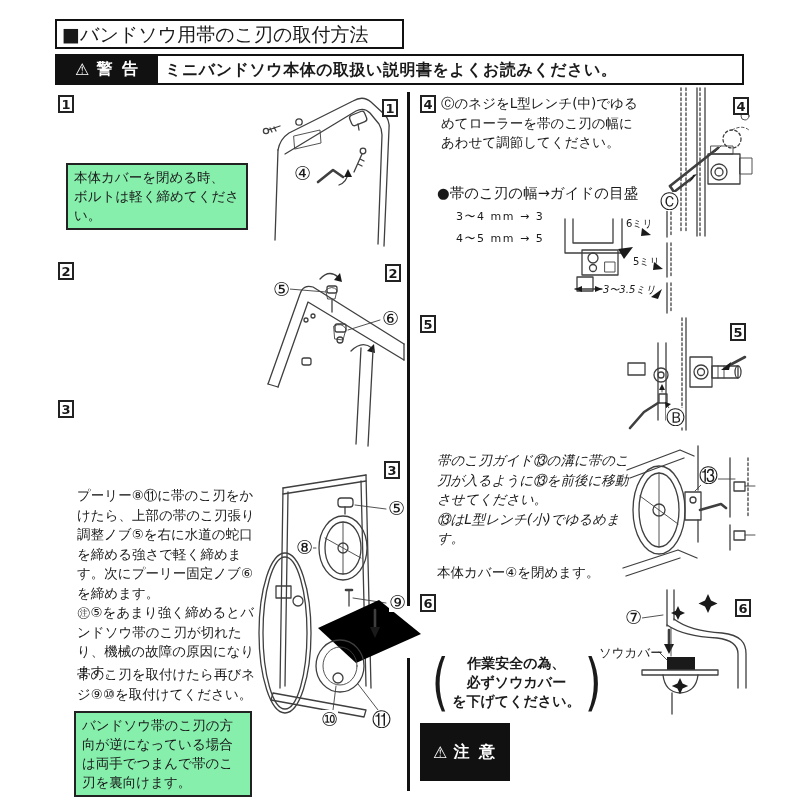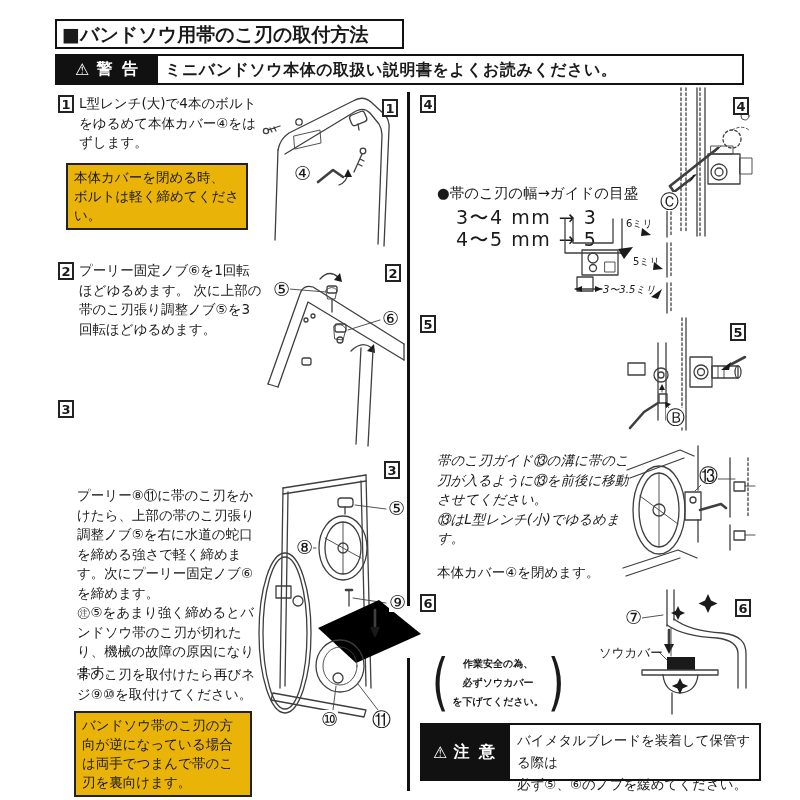--- a/index.html
+++ b/index.html
@@ -1,40 +1,40 @@
 <!DOCTYPE html>
 <html><head>
 <meta charset="utf-8">
 <style>
   * { margin:0; padding:0; box-sizing:border-box; }
   html,body { width:800px; height:800px; background:#fff; }
   body { position:relative; font-family:"DejaVu Sans","Liberation Sans",sans-serif; color:#1a1a1a; overflow:hidden; }
   .abs { position:absolute; }
   .title-box { left:55px; top:19px; width:349px; height:30px; border:2px solid #111;
-    font-size:19px; font-weight:700; line-height:26px; padding-left:5px; white-space:nowrap; overflow:hidden; }
+    font-size:19px; font-weight:400; line-height:26px; padding-left:5px; white-space:nowrap; overflow:hidden; }
   .warn-bar { left:55px; top:54px; width:689px; height:31px; border:2px solid #111; display:flex; background:#fff; }
   .warn-label { background:#111; color:#fff; width:101px; display:flex; align-items:center; justify-content:center;
     gap:5px; font-weight:700; font-size:16px; letter-spacing:2px; flex:none; }
   .warn-text { flex:1; font-weight:700; font-size:16px; line-height:27px; padding-left:7px; letter-spacing:0.5px; white-space:nowrap; overflow:hidden; }
   .divider { left:407px; width:3px; background:#111; }
   .step { display:flex; gap:5px; }
   .numbox { flex:none; width:16px; height:18px; border:2px solid #222; background:#fff; font-size:13px; font-weight:700;
     line-height:15px; text-align:center; margin-top:1px; }
   .numbox.fig { position:absolute; z-index:3; }
   .stext, .para { font-size:13.5px; line-height:19.5px; white-space:pre-line; }
-  .notebox { border:2px solid #222; padding:3px 6px; font-size:13.5px; line-height:19px; white-space:pre-line; background:#eab308; }
+  .notebox { border:2px solid #222; padding:3px 6px; font-size:13.5px; line-height:19px; white-space:pre-line; background:#86efac; }
   .fig { position:absolute; }
   .fig svg { position:absolute; left:0; top:0; overflow:visible; }
   .clabel { position:absolute; font-size:19px; line-height:19px; z-index:3; background:#fff; }
   .mlabel { position:absolute; font-size:10px; line-height:13px; white-space:nowrap; z-index:3; }
   .scale-title { font-size:14.5px; white-space:nowrap; }
-  .scale-rows div { font-size:19px; line-height:22px; letter-spacing:1.5px; white-space:nowrap; }
+  .scale-rows div { font-size:11px; line-height:22px; letter-spacing:1.5px; white-space:nowrap; }
   .safety { display:flex; align-items:center; }
   .safety .paren { font-size:62px; font-weight:400; line-height:60px; transform:scaleX(0.7); }
-  .safety .stext-c { font-size:10px; font-weight:700; line-height:19px; text-align:center; white-space:pre-line; }
+  .safety .stext-c { font-size:14px; font-weight:700; line-height:19px; text-align:center; white-space:pre-line; }
   .caution-bar { left:420px; top:723px; width:341px; height:58px; display:flex; }
   .caution-label { background:#111; color:#fff; width:90px; flex:none; display:flex; align-items:center; justify-content:center;
     gap:4px; font-weight:700; font-size:16px; letter-spacing:2px; }
   .caution-text { flex:1; border:2px solid #111; border-left:none; padding:4px 7px; font-size:13.5px; line-height:22px; white-space:pre-line; }
   svg path, svg line, svg circle, svg ellipse, svg rect, svg polyline { fill:none; stroke:#3f3f3f; stroke-width:1.3; stroke-linecap:round; stroke-linejoin:round; }
   svg .fill { fill:#1a1a1a; stroke:none; }
   svg .thick { stroke-width:2.6; }
   svg .dash { stroke-dasharray:2.5 2.5; }
   svg .thin { stroke-width:0.9; }
 </style>
@@ -48,27 +48,25 @@
       <span>警 告</span>
   </div>
   <div class="warn-text">ミニバンドソウ本体の取扱い説明書をよくお読みください。</div>
 </div>
 
 <div class="abs divider" style="top:92px;height:514px;"></div>
 <div class="abs divider" style="top:658px;height:133px;"></div>
 
 <div class="abs step" style="left:58px;top:94px;width:206px;">
   <div class="numbox">1</div>
-  <div class="stext" style="width:184px;">L型レンチ(大)で4本のボルトをゆるめて本体カバー④をはずします。</div>
 </div>
 <div class="abs notebox" style="left:66px;top:163px;width:182px;">本体カバーを閉める時、 ボルトは軽く締めてください。</div>
 
 <div class="abs step" style="left:58px;top:261px;width:206px;">
   <div class="numbox">2</div>
-  <div class="stext" style="width:184px;">プーリー固定ノブ⑥を1回転ほどゆるめます。 次に上部の帯のこ刃張り調整ノブ⑤を3回転ほどゆるめます。</div>
 </div>
 
 <div class="abs step" style="left:58px;top:399px;width:206px;">
   <div class="numbox">3</div>
 </div>
 <div class="abs para" style="left:77px;top:486px;width:186px;">プーリー⑧⑪に帯のこ刃をかけたら、上部の帯のこ刃張り調整ノブ⑤を右に水道の蛇口を締める強さで軽く締めます。次にプーリー固定ノブ⑥を締めます。</div>
 <div class="abs para" style="left:77px;top:603px;width:186px;">㊟⑤をあまり強く締めるとバンドソウ帯のこ刃が切れたり、機械の故障の原因になります。</div>
 <div class="abs para" style="left:77px;top:665px;width:186px;">帯のこ刃を取付けたら再びネジ⑨⑩を取付けてください。</div>
 <div class="abs notebox" style="left:74px;top:711px;width:178px;">バンドソウ帯のこ刃の方向が逆になっている場合は両手でつまんで帯のこ刃を裏向けます。</div>
 
@@ -155,20 +153,21 @@
   <div class="numbox fig" style="left:126px;top:12px;">3</div>
   <span class="clabel" style="left:130px;top:51px;">⑤</span>
   <span class="clabel" style="left:38px;top:90px;">⑧</span>
   <span class="clabel" style="left:131px;top:145px;">⑨</span>
   <span class="clabel" style="left:63px;top:262px;">⑩</span>
   <span class="clabel" style="left:114px;top:262px;">⑪</span>
 </div>
 
 <div class="abs step" style="left:420px;top:94px;width:220px;">
   <div class="numbox">4</div>
+  <div class="stext" style="width:198px;">ⒸのネジをL型レンチ(中)でゆるめてローラーを帯のこ刃の幅にあわせて調節してください。</div>
 </div>
 <div class="abs scale-title" style="left:437px;top:184px;">●帯のこ刃の幅→ガイドの目盛</div>
 <div class="abs scale-rows" style="left:456px;top:206px;">
   <div>3〜4 mm → 3</div>
   <div>4〜5 mm → 5</div>
 </div>
 
 <div class="fig" style="left:648px;top:86px;width:114px;height:230px;">
   <svg width="114" height="230" viewBox="0 0 114 230">
     <line x1="33" y1="2" x2="33" y2="145" class="dash"></line>
@@ -317,15 +316,13 @@
   <div class="numbox fig" style="left:190px;top:10px;">6</div>
   <span class="clabel" style="left:80px;top:20px;">⑦</span>
   <span class="mlabel" style="left:54px;top:58px;font-size:12.5px;">ソウカバー</span>
 </div>
 
 <div class="abs caution-bar">
   <div class="caution-label">
     <span>⚠</span>
       <span>注 意</span>
   </div>
-  <div class="caution-text">バイメタルブレードを装着して保管する際は
-必ず⑤、⑥のノブを緩めてください。</div>
 </div>
 
 </body></html>

